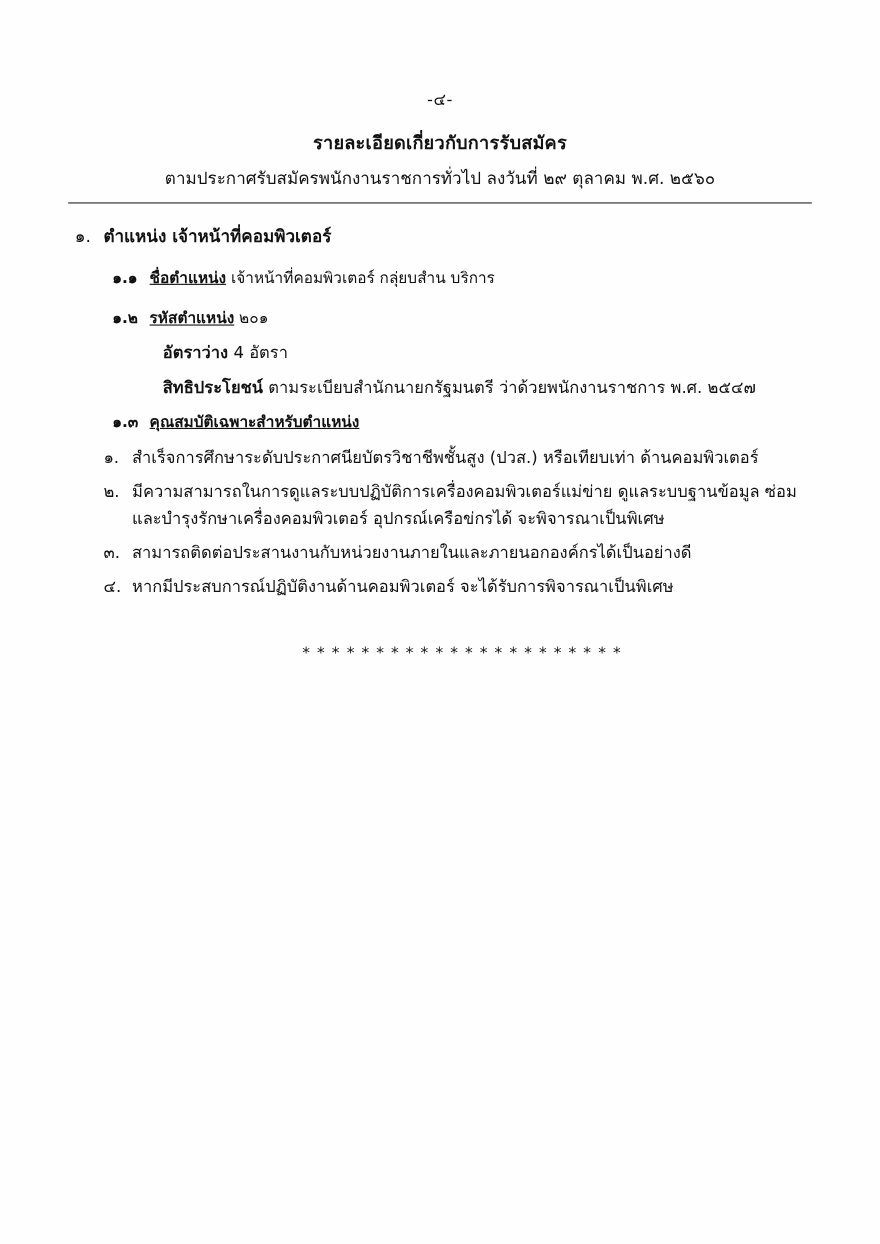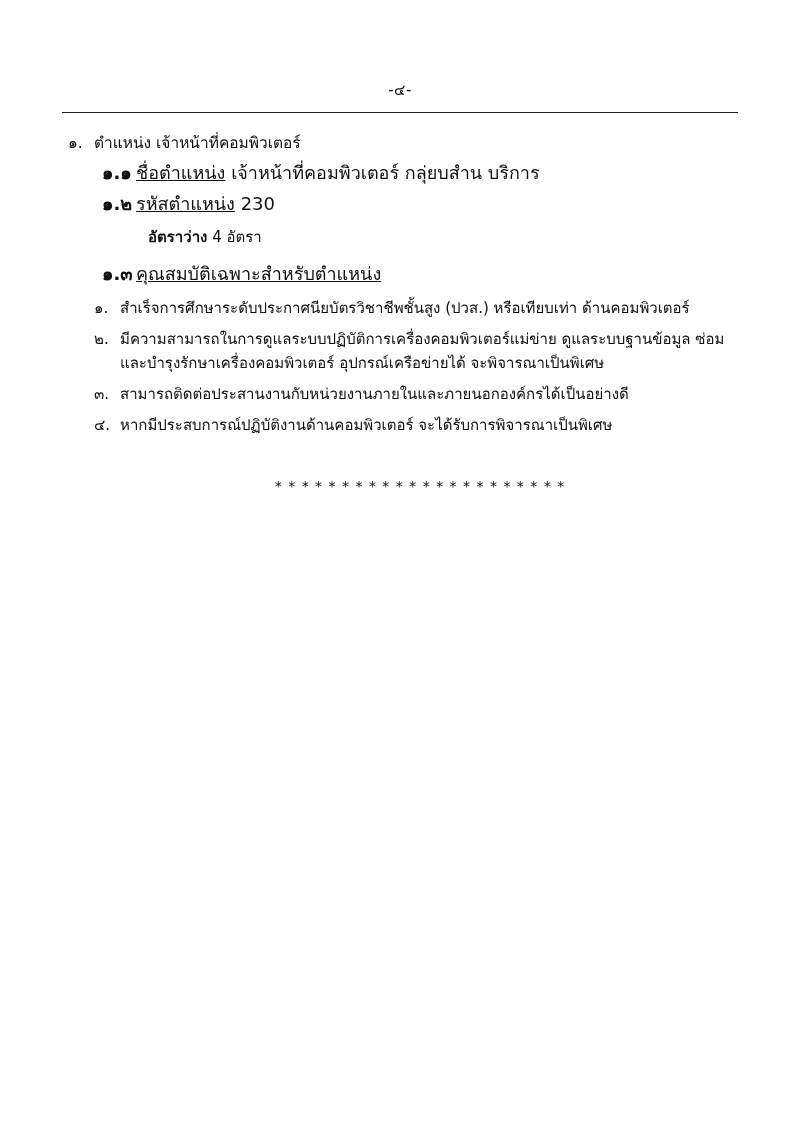--- a/index.html
+++ b/index.html
@@ -62,66 +62,66 @@
     margin: 18px 68px 0 68px;
     font-size: 15px;
     line-height: 1.62;
   }
 
   .row {
     display: flex;
     align-items: flex-start;
   }
   .row + .row {
-    margin-top: 2px;
+    margin-top: 14px;
   }
 
   .num {
     flex: 0 0 auto;
     white-space: nowrap;
   }
   .txt {
     flex: 1 1 auto;
   }
 
   .lvl1 .num { width: 26px; }
   .lvl1 { margin-top: 10px; font-size: 15.5px; }
-  .lvl1 .txt { font-weight: normal; }
+  .lvl1 .txt { font-weight: bold; }
 
   .sub-line {
     margin-left: 90px;
     font-size: 15px;
     margin-top: 1px;
   }
 
   .lvl2 {
     margin-left: 34px;
     margin-top: 9px;
-    font-size: 18px;
+    font-size: 14px;
   }
   .lvl2 .num { width: 34px; font-weight: bold; }
   .lvl2 .key {
-    font-weight: normal;
+    font-weight: bold;
     text-decoration: underline;
   }
 
   .field {
     margin-left: 80px;
     margin-top: 7px;
     font-size: 15px;
   }
   .field .key {
     font-weight: bold;
   }
 
   .qual-head {
   }
   .qual-head .num { width: 34px; font-weight: bold; }
   .qual-head .key {
-    font-weight: normal;
+    font-weight: bold;
     text-decoration: underline;
     text-align: center;
   }
 
   .qual-list {
     margin-left: 26px;
     margin-top: 8px;
   }
   .qual-item {
     display: flex;
@@ -147,20 +147,24 @@
   }
 </style>
 </head>
 <body>
 
 <div class="page">
   <div class="doc-body">
 
     <div class="page-number">-๔-</div>
 
+    <div class="title-block">
+      <div class="doc-title">รายละเอียดเกี่ยวกับการรับสมัคร</div>
+      <div class="doc-subtitle">ตามประกาศรับสมัครพนักงานราชการทั่วไป ลงวันที่ ๒๙ ตุลาคม พ.ศ. ๒๕๖๐</div>
+    </div>
 
     <hr class="rule">
 
     <div class="content">
 
       <div class="row lvl1">
         <div class="num">๑.</div>
         <div class="txt">ตำแหน่ง  เจ้าหน้าที่คอมพิวเตอร์</div>
       </div>
 
@@ -170,49 +174,53 @@
         <div class="txt">
           <span class="key">ชื่อตำแหน่ง</span>
           <span>เจ้าหน้าที่คอมพิวเตอร์  กลุ่ยบสำน  บริการ</span>
         </div>
       </div>
 
       <div class="row lvl2">
         <div class="num">๑.๒</div>
         <div class="txt">
           <span class="key">รหัสตำแหน่ง</span>
-          <span>230</span>
+          <span>๒๐๑</span>
         </div>
       </div>
 
       <div class="field">
         <span class="key">อัตราว่าง</span>
         <span>4  อัตรา</span>
       </div>
 
 
+      <div class="field">
+        <span class="key">สิทธิประโยชน์</span>
+        <span>ตามระเบียบสำนักนายกรัฐมนตรี ว่าด้วยพนักงานราชการ พ.ศ. ๒๕๔๗</span>
+      </div>
 
 
       <div class="row lvl2 qual-head">
         <div class="num">๑.๓</div>
         <div class="txt">
           <span class="key">คุณสมบัติเฉพาะสำหรับตำแหน่ง</span>
         </div>
       </div>
 
       <div class="qual-list">
 
         <div class="qual-item">
           <div class="num">๑.</div>
           <div class="txt">สำเร็จการศึกษาระดับประกาศนียบัตรวิชาชีพชั้นสูง (ปวส.) หรือเทียบเท่า ด้านคอมพิวเตอร์</div>
         </div>
 
         <div class="qual-item">
           <div class="num">๒.</div>
-          <div class="txt">มีความสามารถในการดูแลระบบปฏิบัติการเครื่องคอมพิวเตอร์แม่ข่าย ดูแลระบบฐานข้อมูล ซ่อมและบำรุงรักษาเครื่องคอมพิวเตอร์ อุปกรณ์เครือข่ายได้ จะพิจารณาเป็นพิเศษ</div>
+          <div class="txt">มีความสามารถในการดูแลระบบปฏิบัติการเครื่องคอมพิวเตอร์แม่ข่าย ดูแลระบบฐานข้อมูล ซ่อมและบำรุงรักษาเครื่องคอมพิวเตอร์ อุปกรณ์เครือข่กรได้ จะพิจารณาเป็นพิเศษ</div>
         </div>
 
         <div class="qual-item">
           <div class="num">๓.</div>
           <div class="txt">สามารถติดต่อประสานงานกับหน่วยงานภายในและภายนอกองค์กรได้เป็นอย่างดี</div>
         </div>
 
         <div class="qual-item">
           <div class="num">๔.</div>
           <div class="txt">หากมีประสบการณ์ปฏิบัติงานด้านคอมพิวเตอร์ จะได้รับการพิจารณาเป็นพิเศษ</div>

